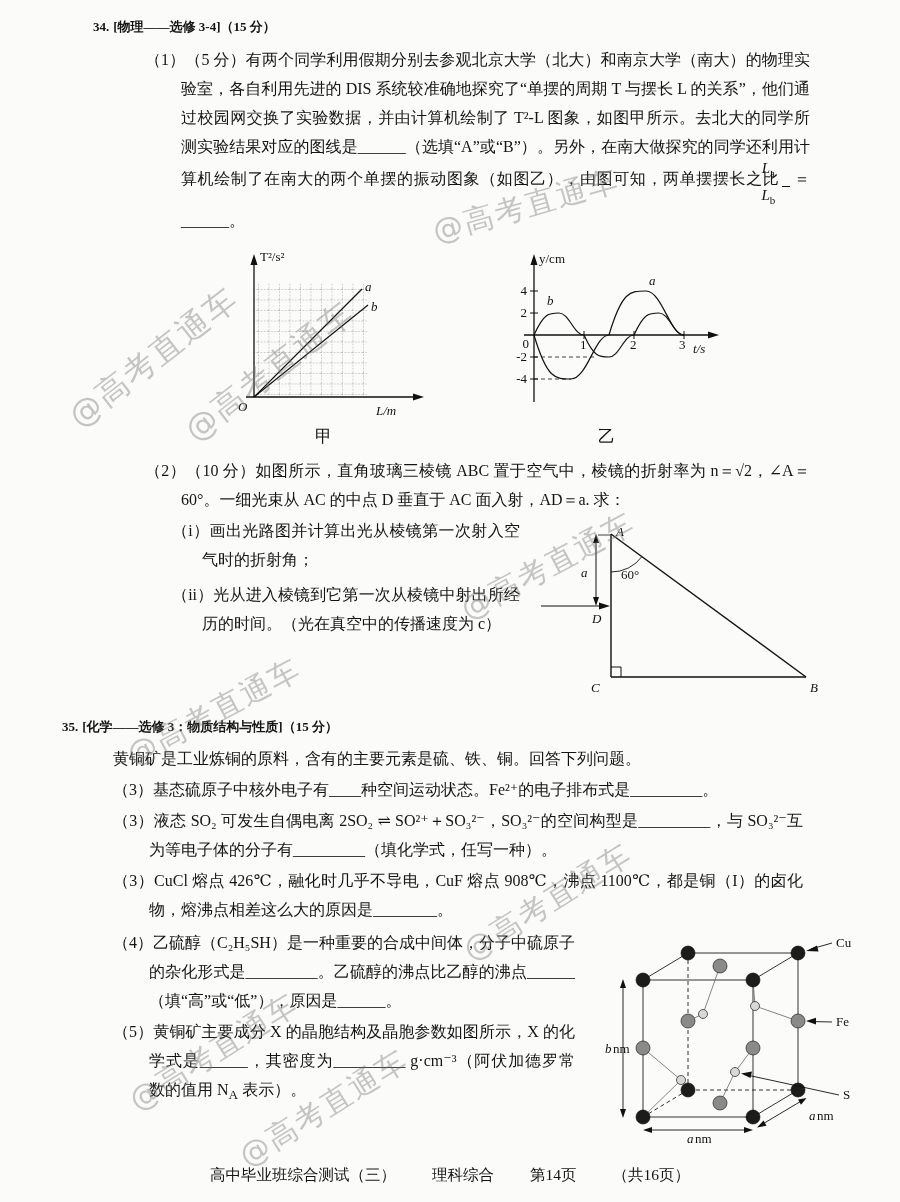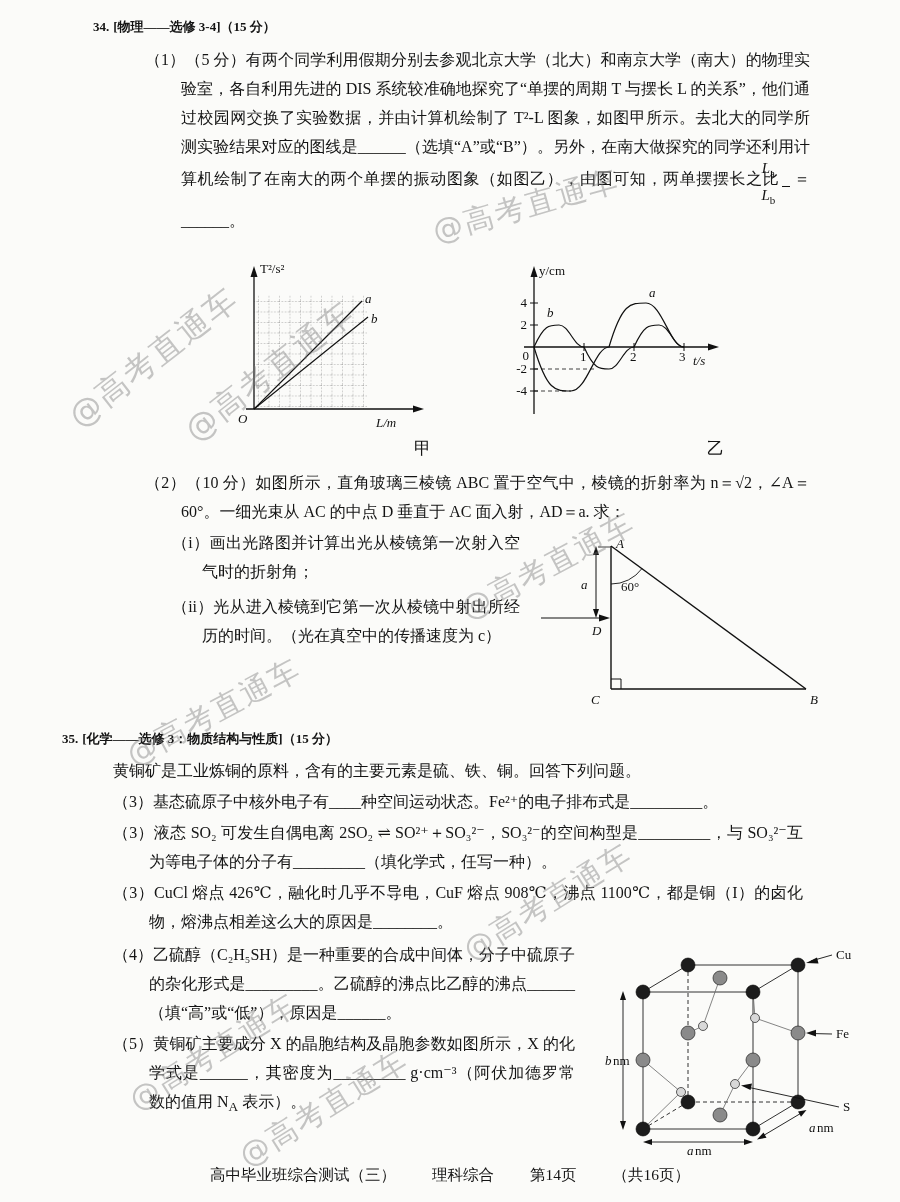--- a/index.html
+++ b/index.html
@@ -18,21 +18,21 @@
     font-family:"DejaVu Sans",sans-serif;
     font-size:30px; letter-spacing:2px; white-space:nowrap;
   }
   .qhead { font-weight:bold; font-size:13px; line-height:26px; }
   .qnum { margin-right:4px; }
   .para { font-size:16px; line-height:29px; text-align:justify; }
   .hang { padding-left:36px; text-indent:-36px; }
   .p341 { margin:5px 0 2px 57px; width:665px; }
   .p342 { margin:6px 0 2px 57px; width:665px; }
   .figrow { display:flex; gap:58px; margin:12px 0 8px 128px; }
-  .fig { text-align:right;margin-top:12px; }
+  .fig { text-align:center; }
   .figcap { font-size:17px; margin-top:2px; }
   .row2 { display:flex; margin-top:2px; }
   .romans { width:432px; padding-left:84px; }
   .romans .para { padding-left:30px; text-indent:-30px; margin-bottom:6px; }
   .prismwrap { margin-left:6px; margin-top:6px; }
   .q35 { margin-top:13px; }
   .q35 .qhead { margin-left:-26px; }
   .q35intro { margin:4px 0 2px 25px; }
   .q35item { margin:2px 0 2px 25px; width:690px; }
   .q35row { display:flex; margin-left:25px; margin-top:2px; }

